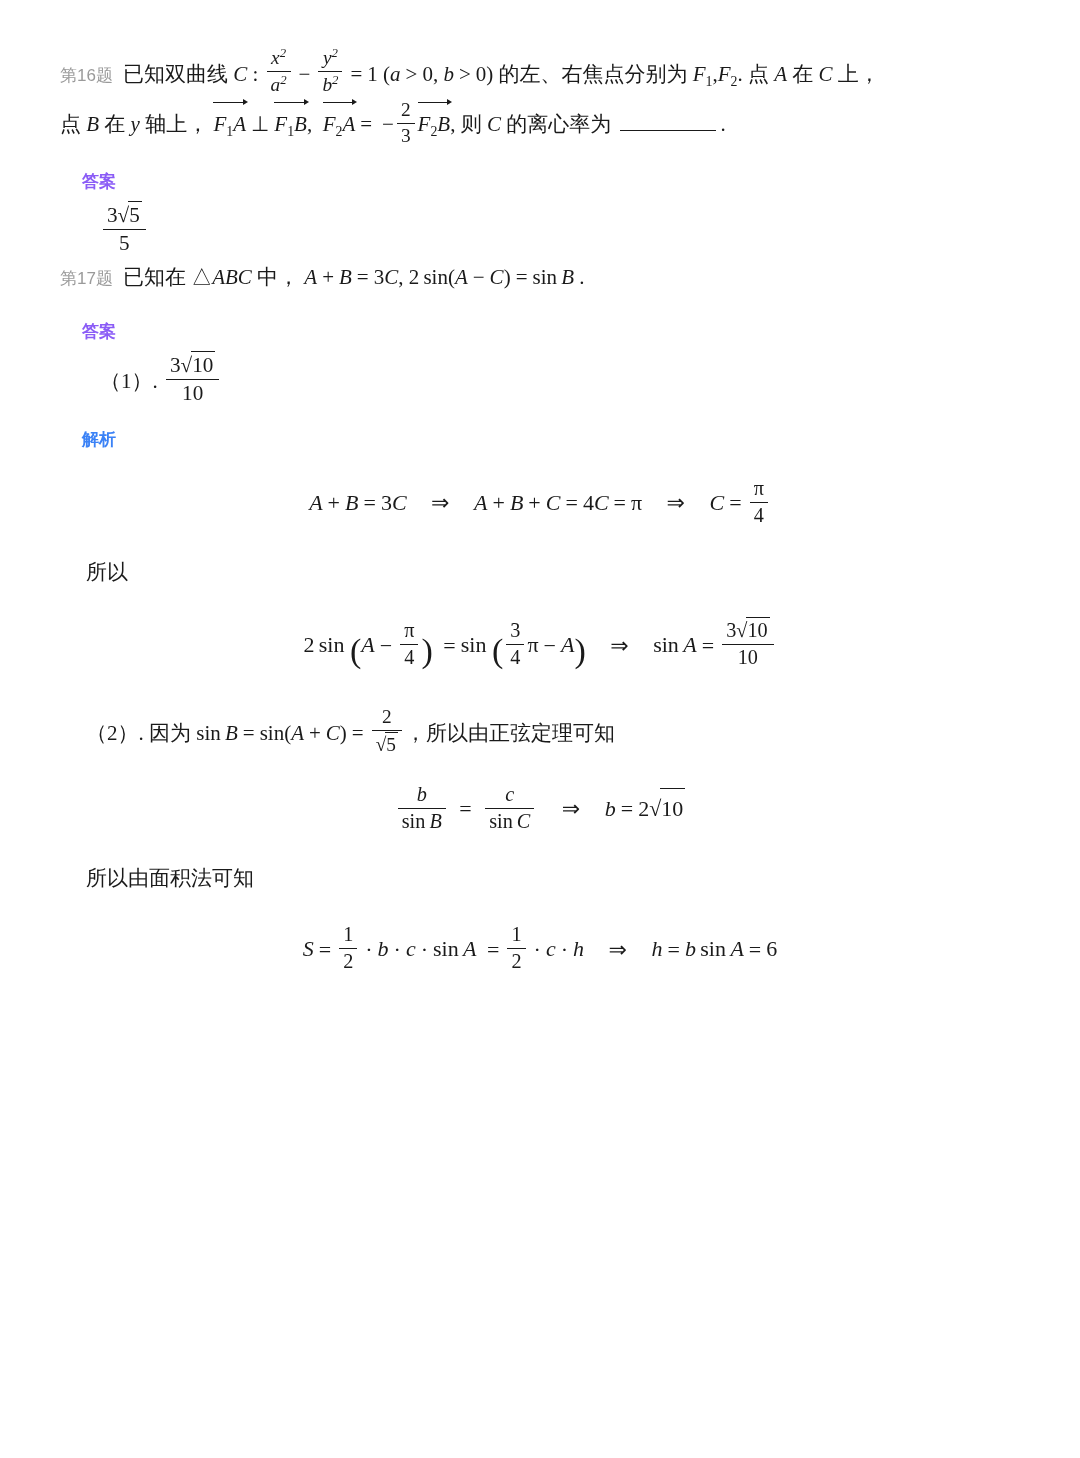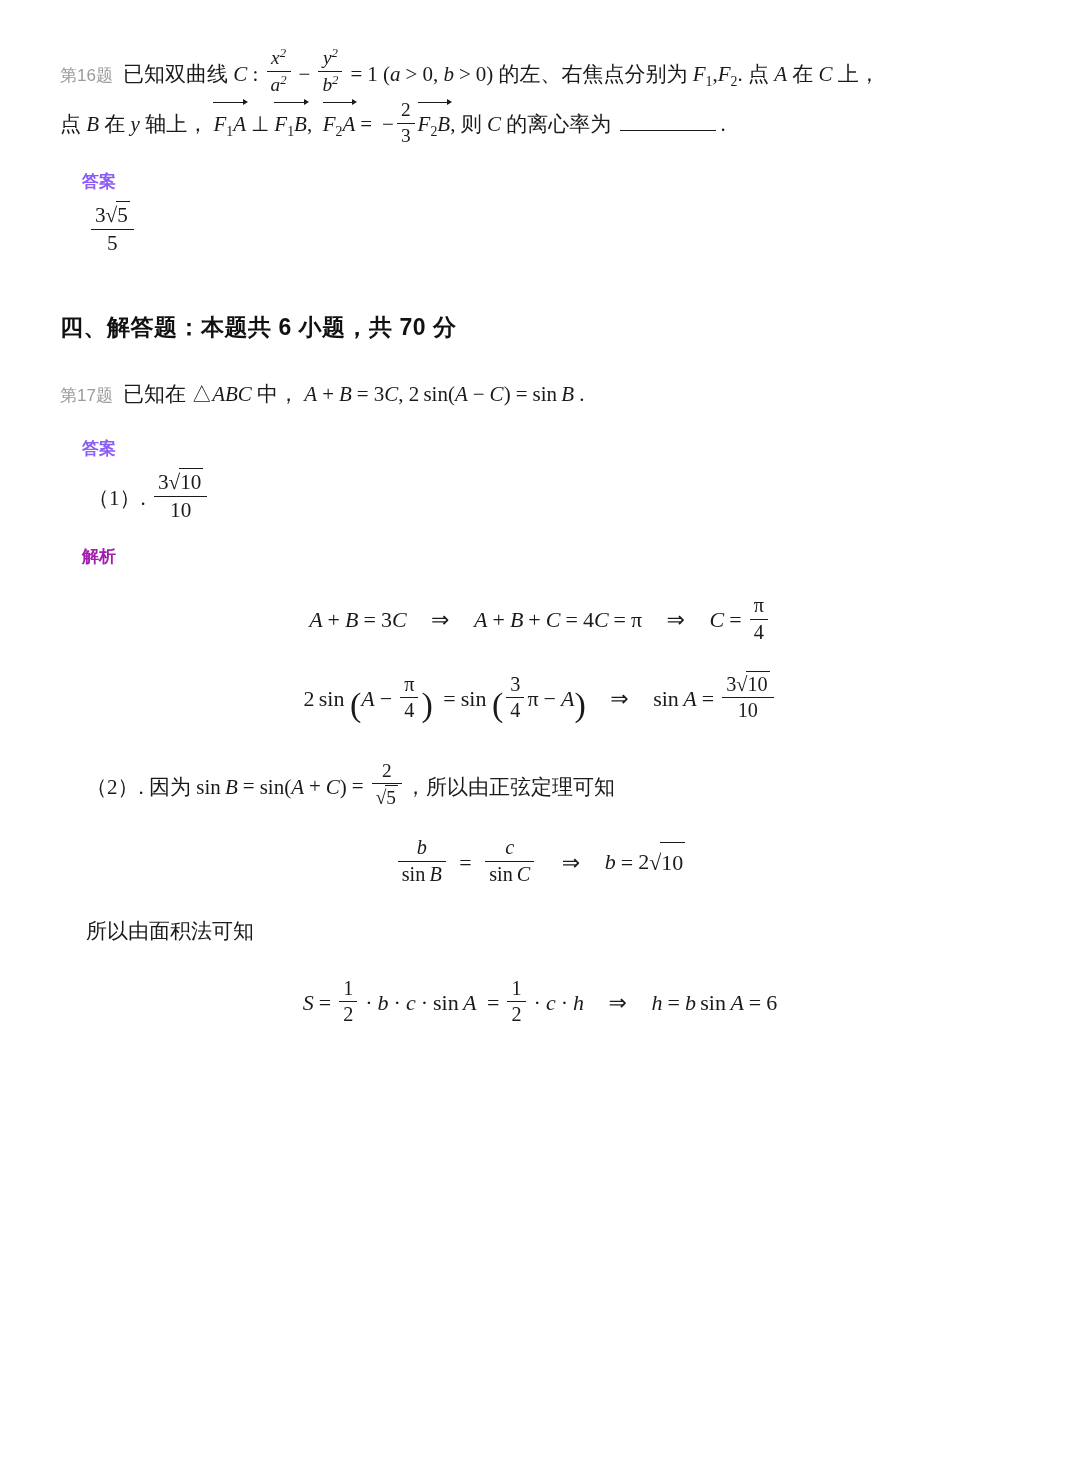--- a/index.html
+++ b/index.html
@@ -121,24 +121,24 @@
     margin: 0 4px;
   }
 
   .label-answer, .label-solution {
     color: #8b5cf6;
     font-family: "Liberation Sans", sans-serif;
     font-weight: 700;
     font-size: 17px;
     margin: 22px 0 8px 22px;
   }
-  .label-solution { color: #a21caf; }
+  .label-solution { color: #3b82f6; }
 
   .ans-body {
-    margin-left: 28px;
+    margin-left: 40px;
     font-size: 21px;
     line-height: 1.9;
   }
   .ans-item { margin: 6px 0; }
 
   .section-title {
     font-family: "Liberation Sans", sans-serif;
     font-weight: 700;
     font-size: 23px;
     color: #111;
@@ -192,21 +192,20 @@
   </div>
 
   <div class="label-answer">答案</div>
   <div class="ans-body">
     <span class="frac" style="font-size:23px;">
       <span class="num"><span class="up">3</span><span class="sq"><span class="rad">√</span><span class="body up">5</span></span></span>
       <span class="den up">5</span>
     </span>
   </div>
 
-  <div class="section-title">四、解答题：本题共 6 小题，共 70 分</div>
 
   <div class="q-line">
     <span class="q-tag">第17题</span><span class="q-body"><span class="cn">已知在</span>
       <span class="up">△</span><span class="math">ABC</span> <span class="cn">中，</span>
       <span class="math">A</span><span class="op">+</span><span class="math">B</span><span class="op">=</span><span class="up">3</span><span class="math">C</span><span class="up">,</span>&nbsp;<span class="up">2</span> <span class="up">sin</span><span class="up">(</span><span class="math">A</span><span class="op">−</span><span class="math">C</span><span class="up">)</span><span class="op">=</span><span class="up">sin</span> <span class="math">B</span>&nbsp;<span class="up">.</span>
     </span>
   </div>
 
 
 
@@ -225,20 +224,21 @@
 
 
   <div class="display-math">
     <span class="math">A</span><span class="op">+</span><span class="math">B</span><span class="op">=</span><span class="up">3</span><span class="math">C</span>
     <span class="gap"></span><span class="op">⇒</span><span class="gap"></span>
     <span class="math">A</span><span class="op">+</span><span class="math">B</span><span class="op">+</span><span class="math">C</span><span class="op">=</span><span class="up">4</span><span class="math">C</span><span class="op">=</span><span class="up">π</span>
     <span class="gap"></span><span class="op">⇒</span><span class="gap"></span>
     <span class="math">C</span><span class="op">=</span><span class="frac"><span class="num up">π</span><span class="den up">4</span></span>
   </div>
 
+  <div class="sol-text">所以</div>
 
   <div class="display-math">
     <span class="up">2</span> <span class="up">sin</span>&nbsp;<span class="paren-big">(</span><span class="math">A</span><span class="op">−</span><span class="frac"><span class="num up">π</span><span class="den up">4</span></span><span class="paren-big">)</span>
     <span class="op">=</span><span class="up">sin</span>&nbsp;<span class="paren-big">(</span><span class="frac"><span class="num up">3</span><span class="den up">4</span></span><span class="up">π</span><span class="op">−</span><span class="math">A</span><span class="paren-big">)</span>
     <span class="gap"></span><span class="op">⇒</span><span class="gap"></span>
     <span class="up">sin</span> <span class="math">A</span><span class="op">=</span><span class="frac"><span class="num"><span class="up">3</span><span class="sq"><span class="rad">√</span><span class="body up">10</span></span></span><span class="den up">10</span></span>
   </div>
 
   <div class="sol-text">
     <span class="cn">（2）. 因为</span>

